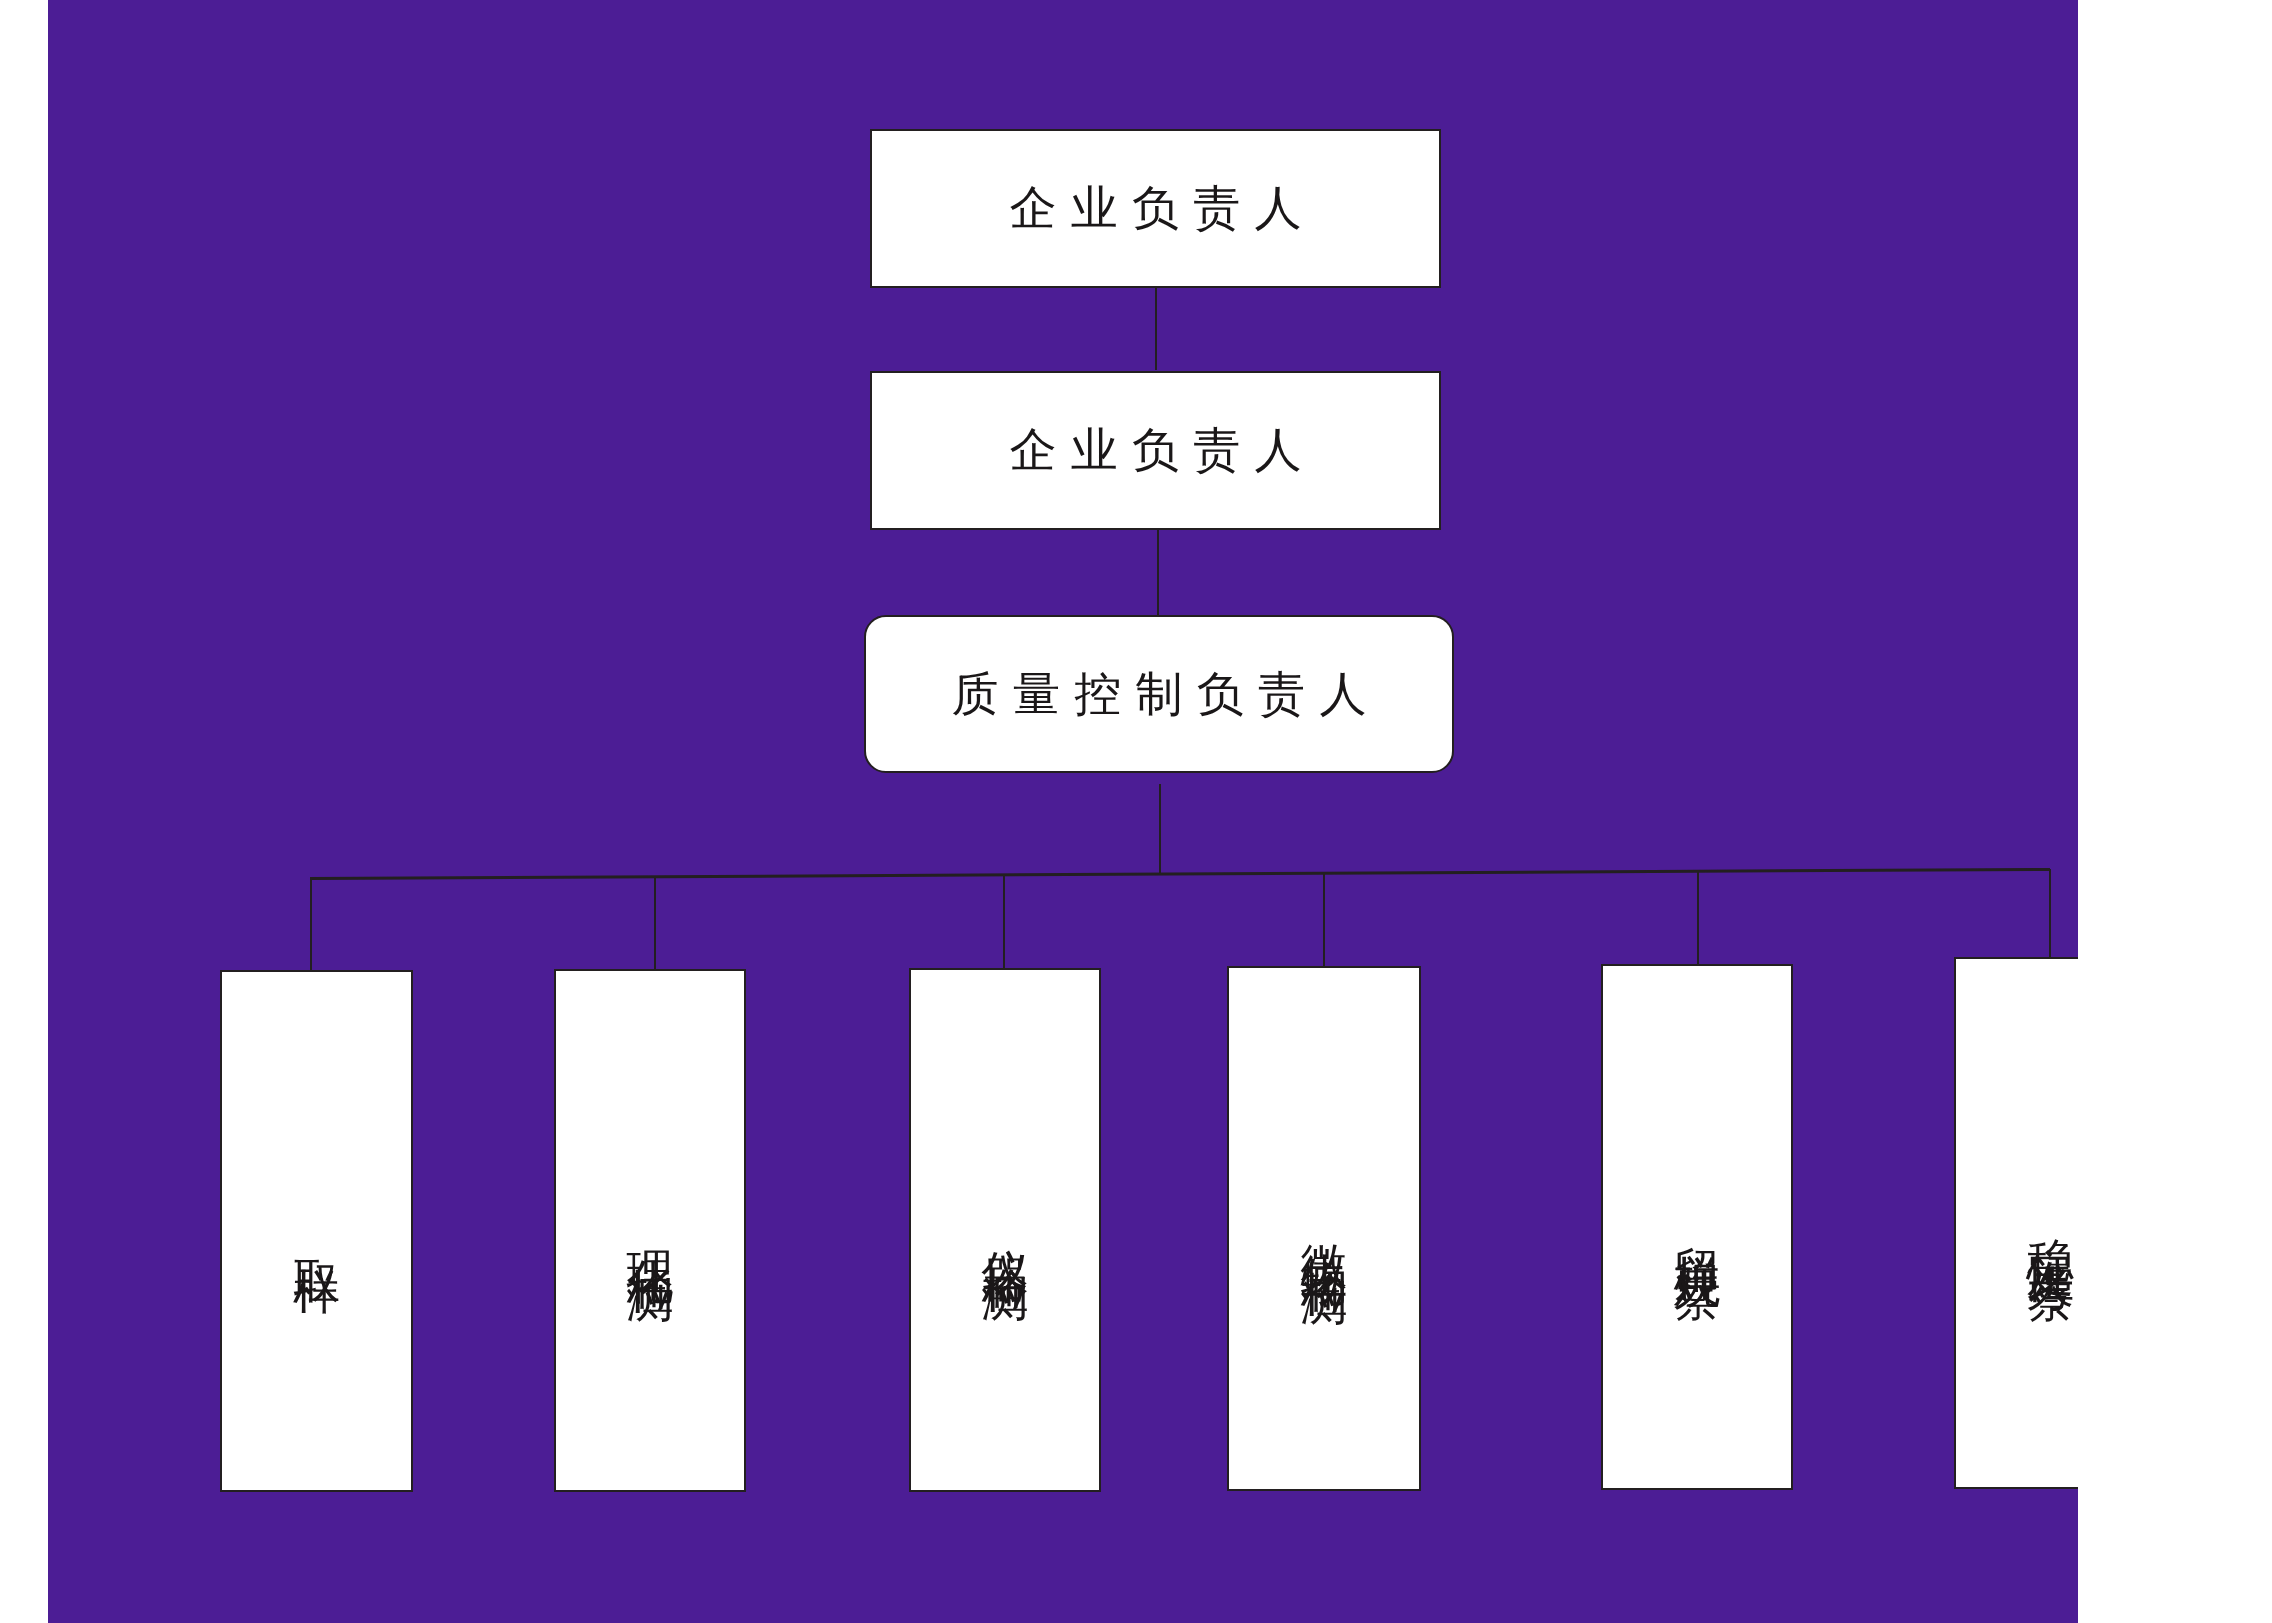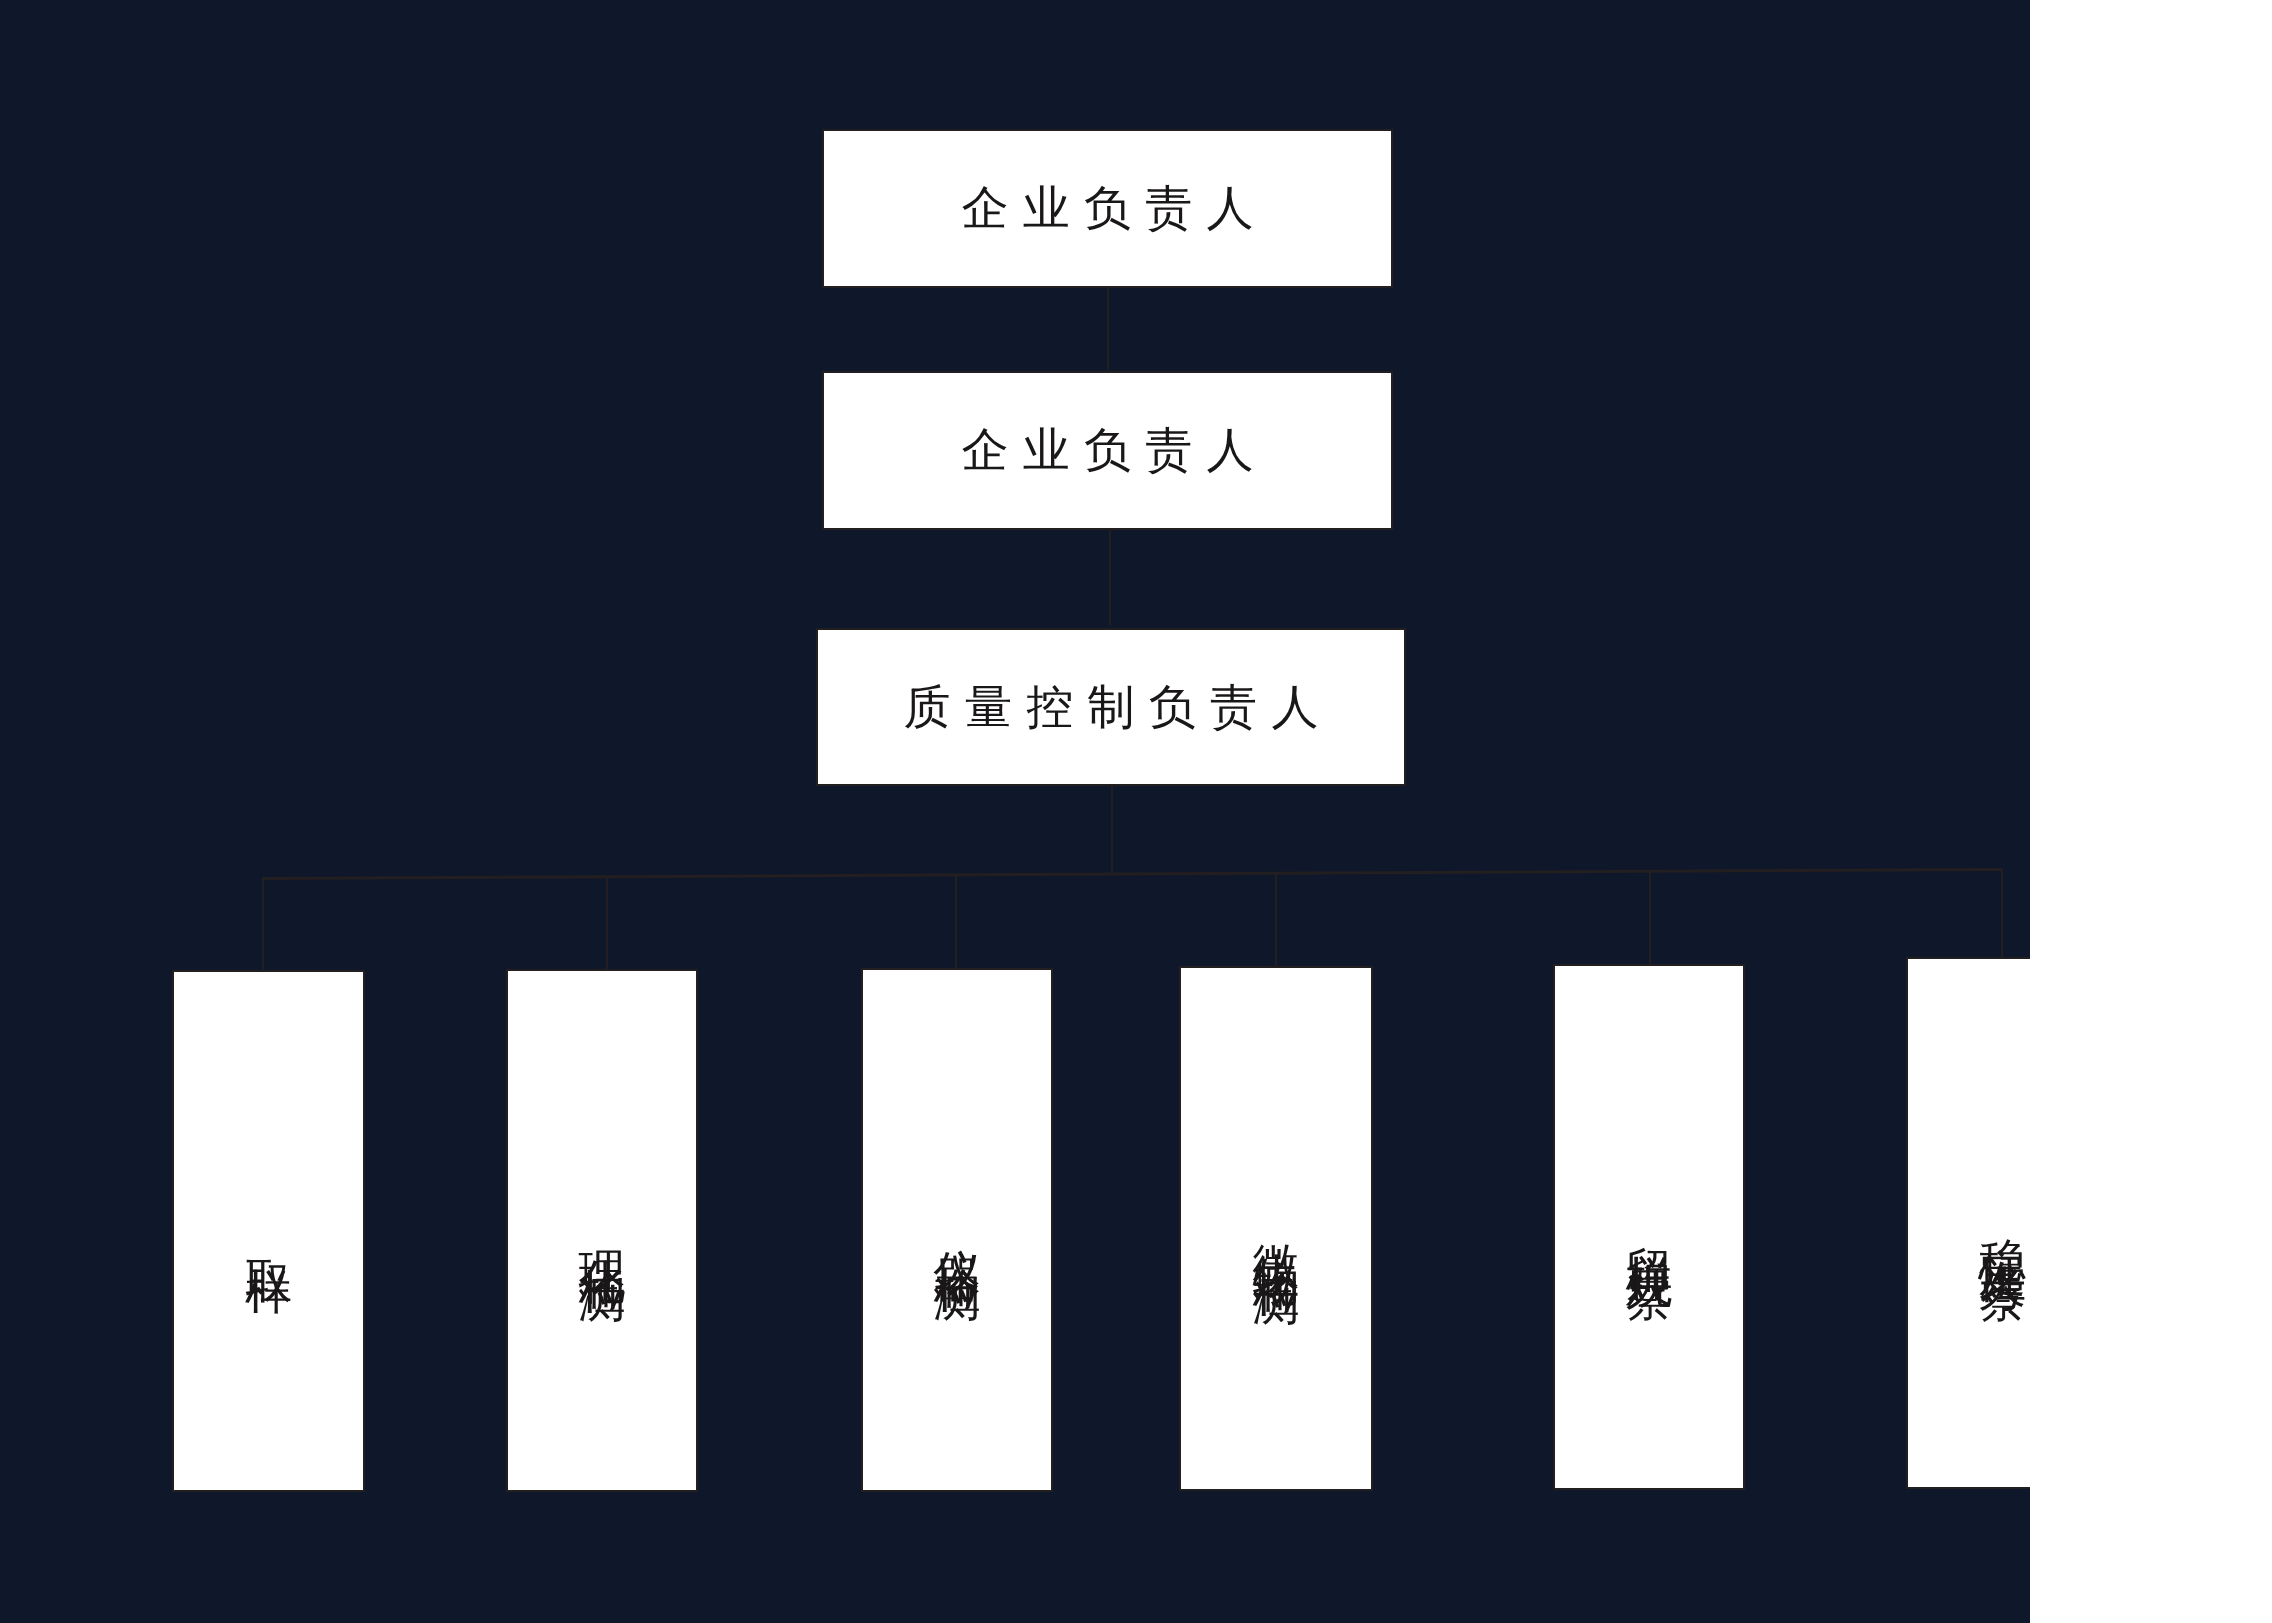--- a/index.html
+++ b/index.html
@@ -8,22 +8,23 @@
     padding: 0;
     background: #ffffff;
   }
   body {
     font-family: "Liberation Serif", "DejaVu Serif", serif;
   }
   #canvas {
     position: relative;
     width: 2030px;
     height: 1623px;
-    background: #0f172a;
+    background: #4c1d95;
     overflow: hidden;
+    margin-left: 48px;
   }
 
   
   .node {
     position: absolute;
     box-sizing: border-box;
     border: 2.2px solid #231f20;
     background: #ffffff;
     display: flex;
     align-items: center;
@@ -82,21 +83,21 @@
   </div>
 
   <div class="vline" style="left:1107px; top:288px; height:82px;"></div>
 
   <div class="node horiz" style="left:822px; top:371px; width:571px; height:159px;">
     <span class="node-label">企业负责人</span>
   </div>
 
   <div class="vline" style="left:1109px; top:529px; height:96px;"></div>
 
-  <div class="node horiz" style="left:816px; top:628px; width:590px; height:158px;">
+  <div class="node horiz" style="left:816px; top:615px; width:590px; height:158px;border-radius:22px;">
     <span class="node-label">质量控制负责人</span>
   </div>
 
   <div class="vline" style="left:1111px; top:784px; height:91px;"></div>
 
   <div class="hbus" style="left:263px; top:877px; width:1739px; transform: rotate(-0.30deg);"></div>
 
   <div class="vline" style="left:262px;  top:877px; height:95px;"></div>
   <div class="vline" style="left:606px; top:876px; height:96px;"></div>
   <div class="vline" style="left:955px; top:874px; height:97px;"></div>

